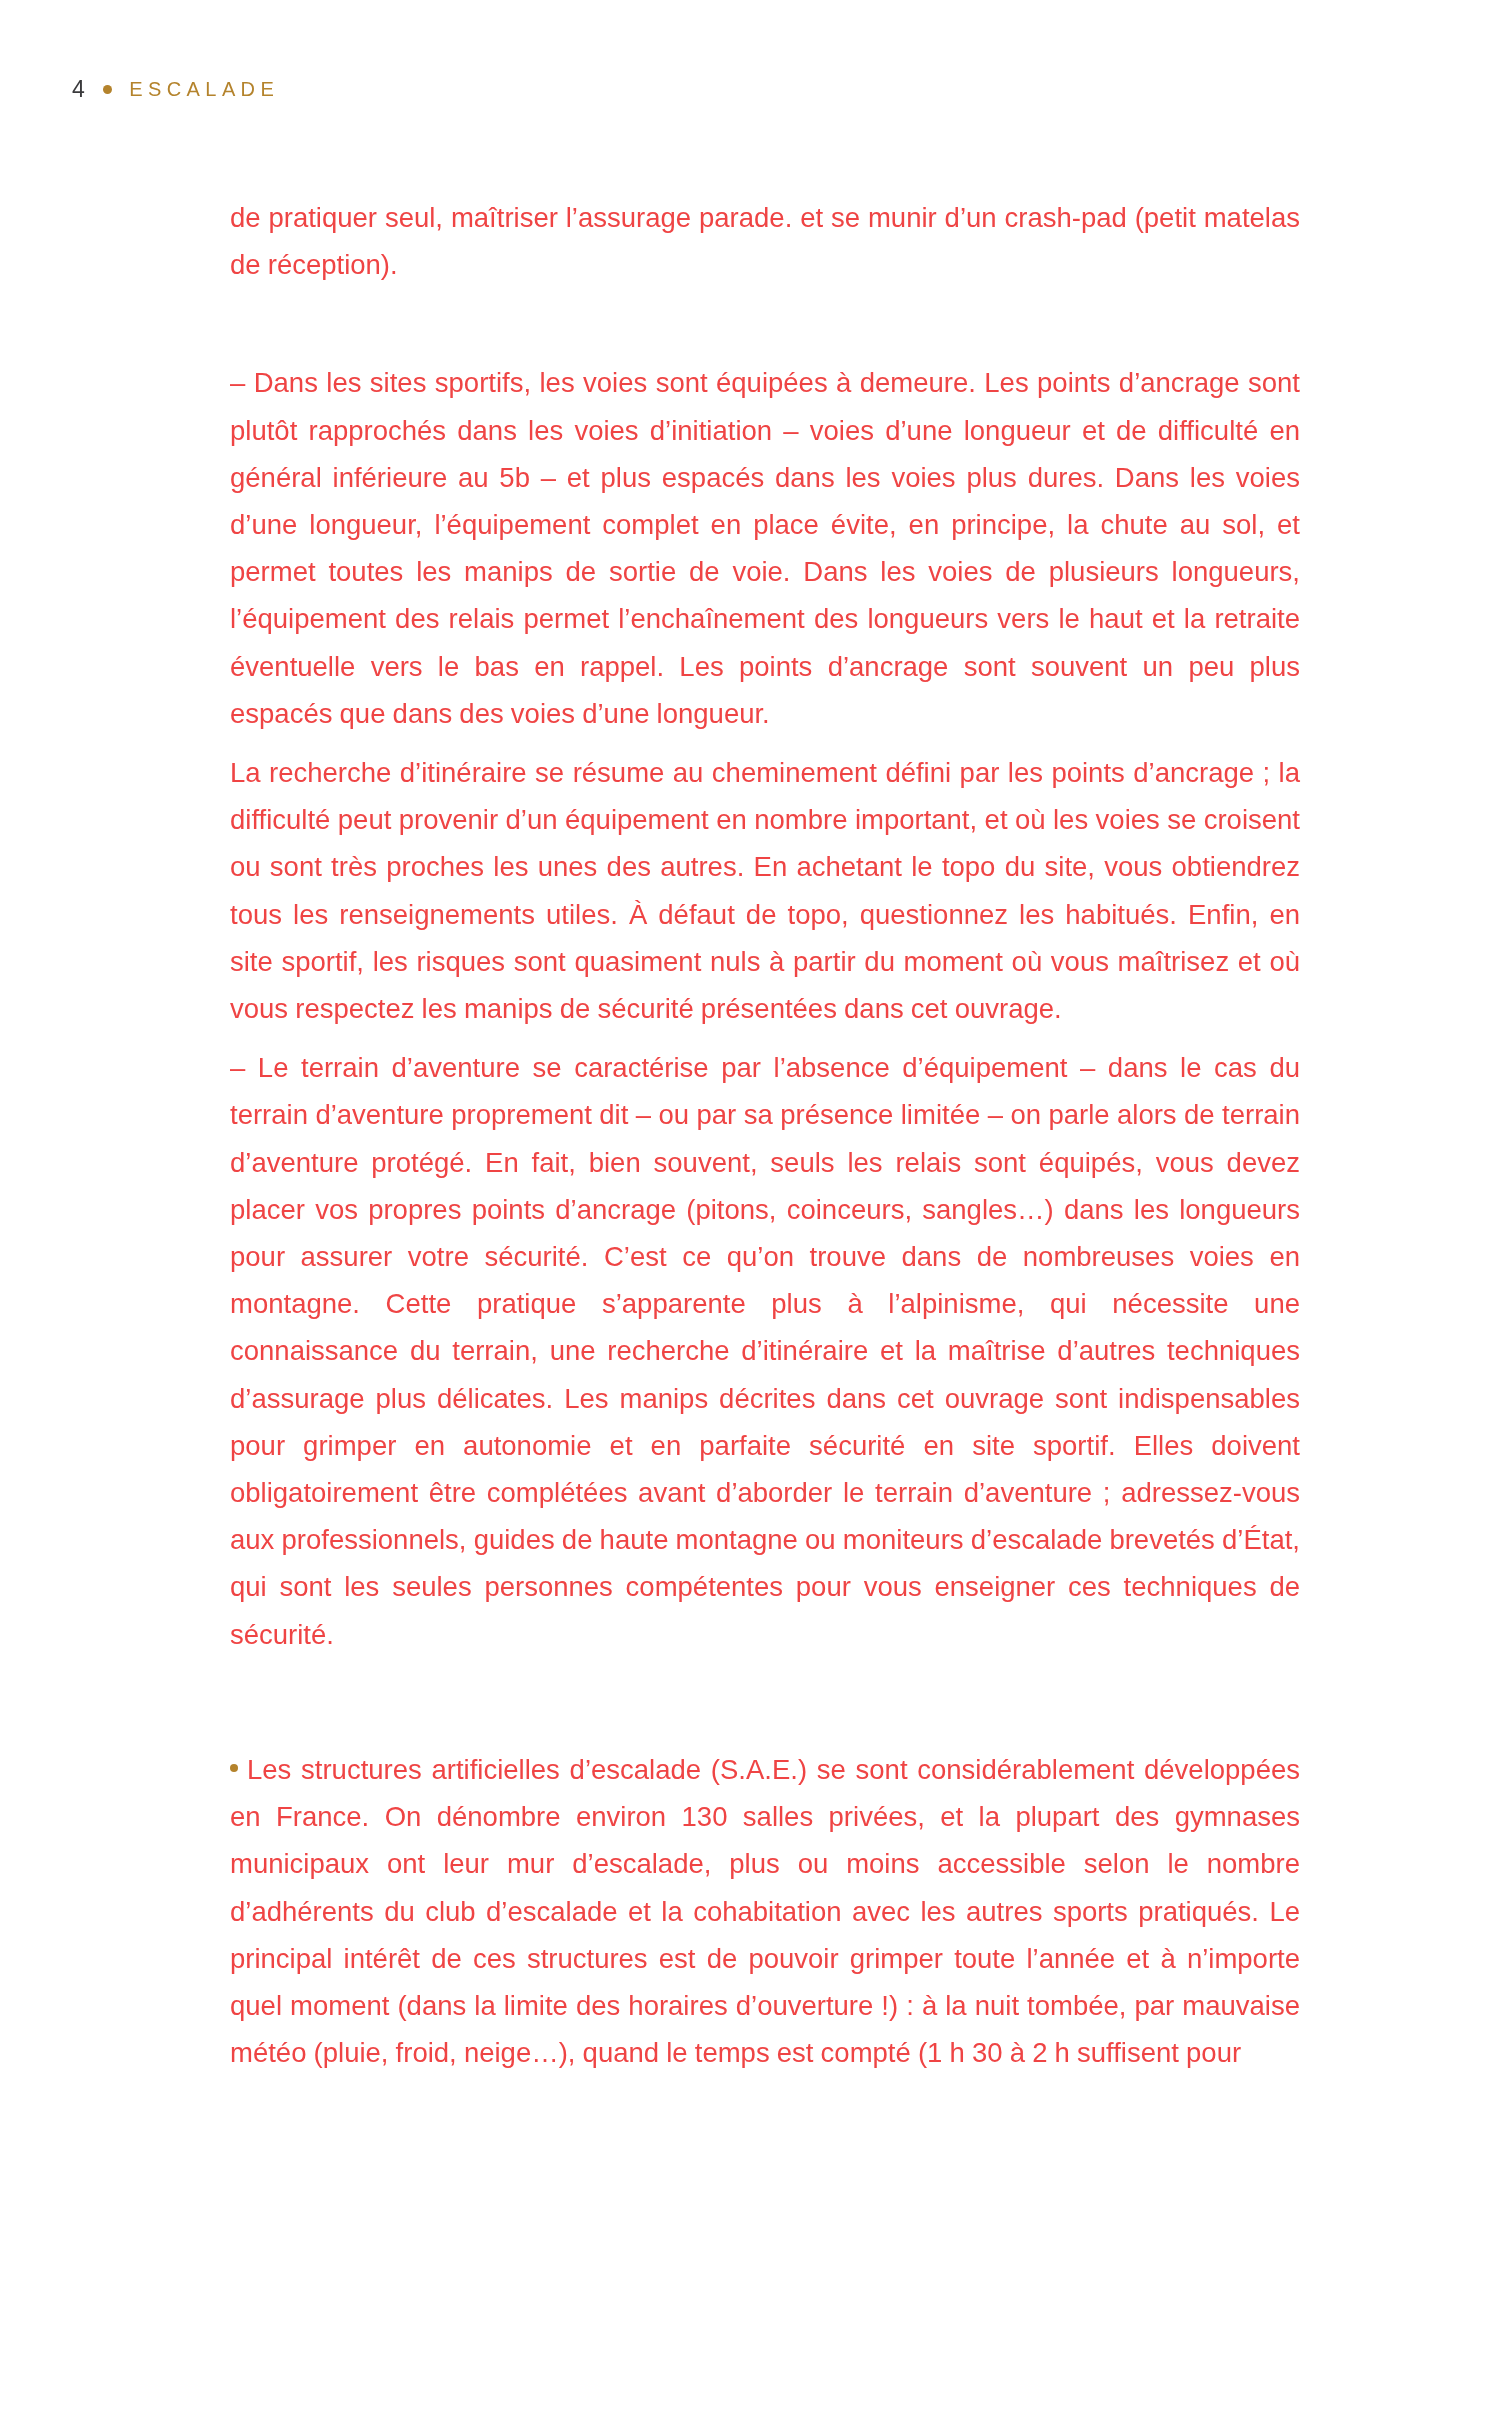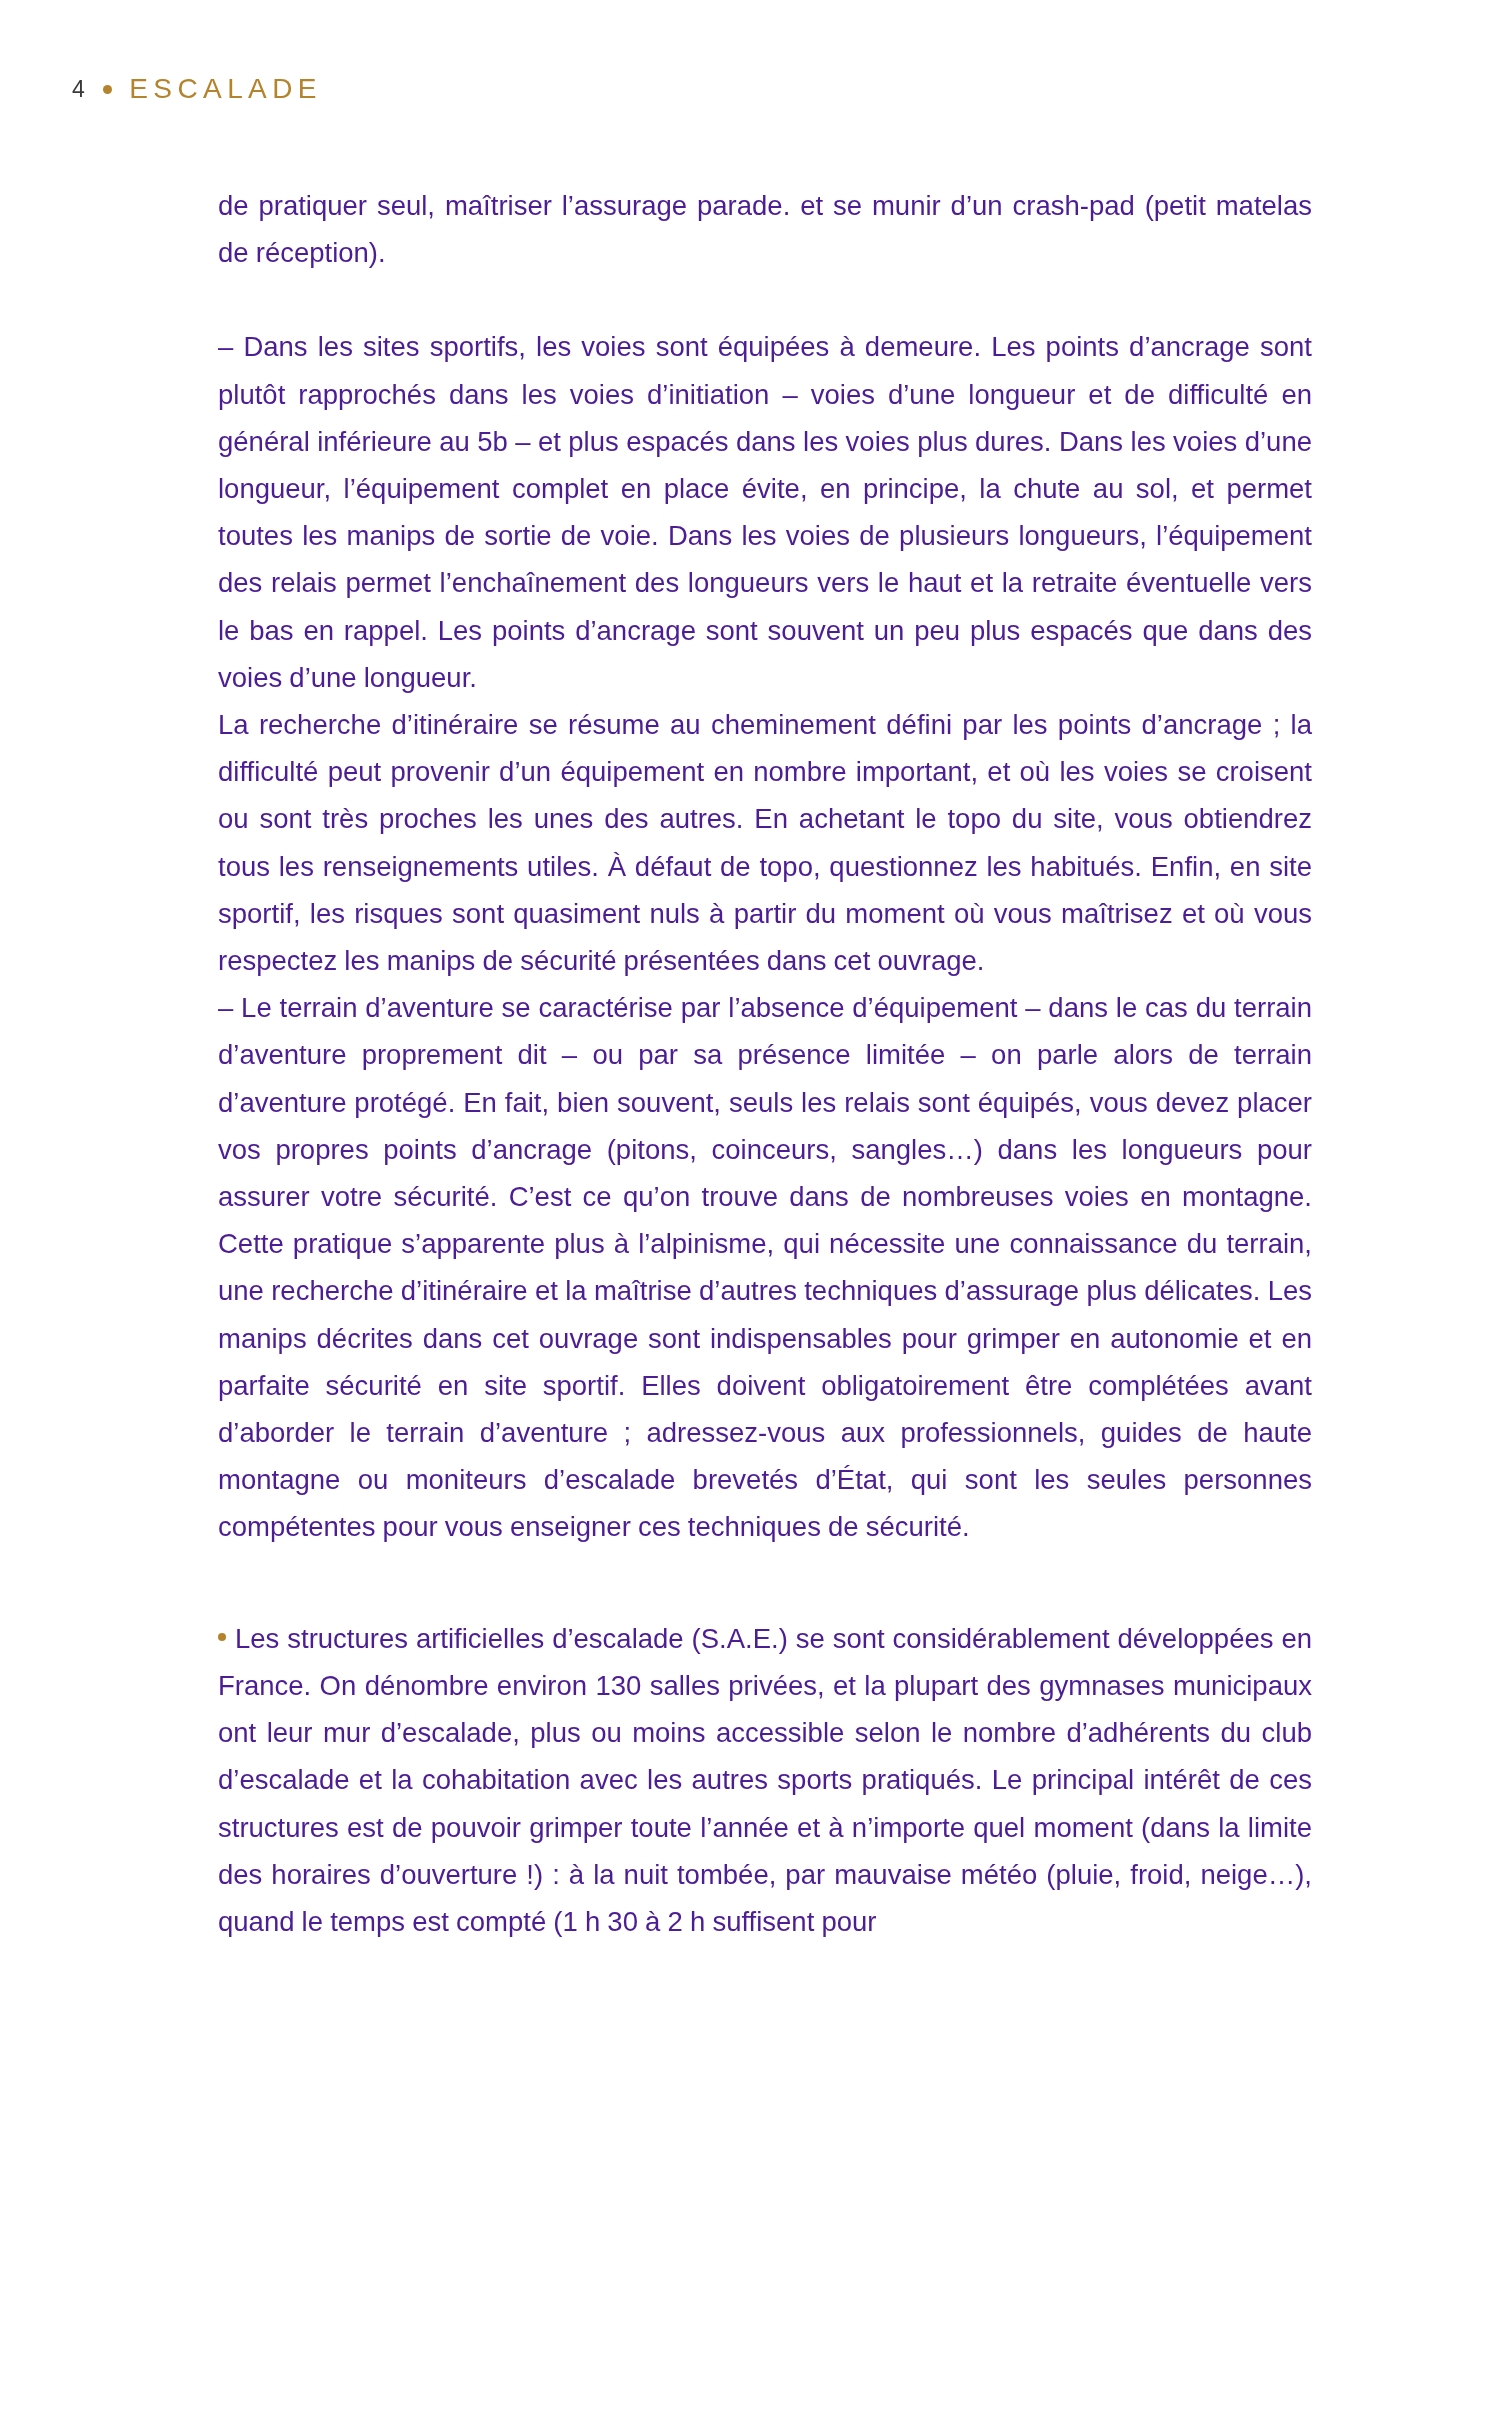--- a/index.html
+++ b/index.html
@@ -41,44 +41,44 @@
   .header-dot {
     width: 9px;
     height: 9px;
     border-radius: 50%;
     background: #b4832c;
     margin: 0 17px 0 18px;
     flex: 0 0 auto;
   }
   .header-title {
     font-family: "Liberation Sans", sans-serif;
-    font-size: 28px;
+    font-size: 20px;
     font-weight: 400;
     color: #b4832c;
     letter-spacing: 5.4px;
     line-height: 1;
   }
 
   
   .text-column {
     position: absolute;
     left: 218px;
     top: 182px;
     width: 1094px;
   }
 
   .para {
     font-family: "Liberation Sans", sans-serif;
     font-weight: 300;
     font-size: 27.5px;
     line-height: 47.2px;
-    color: #4c1d95;
+    color: #ef4444;
     text-align: justify;
     text-justify: inter-word;
-    margin: 0;
+    margin: 12px;
     -webkit-font-smoothing: antialiased;
     word-spacing: -0.5px;
   }
   .para.last-line-left {
     text-align-last: left;
   }
 
   .gap-small { height: 47px; }
   .gap-large { height: 64px; }
 

